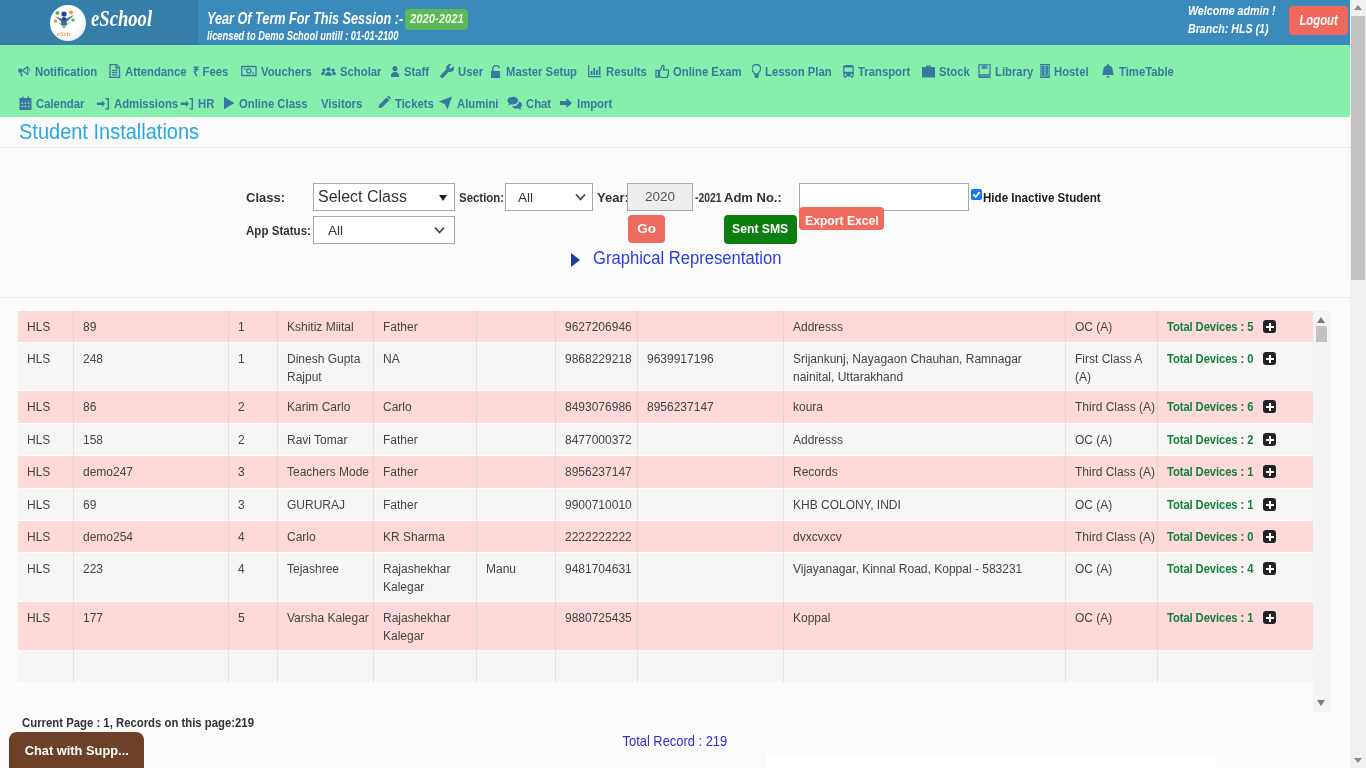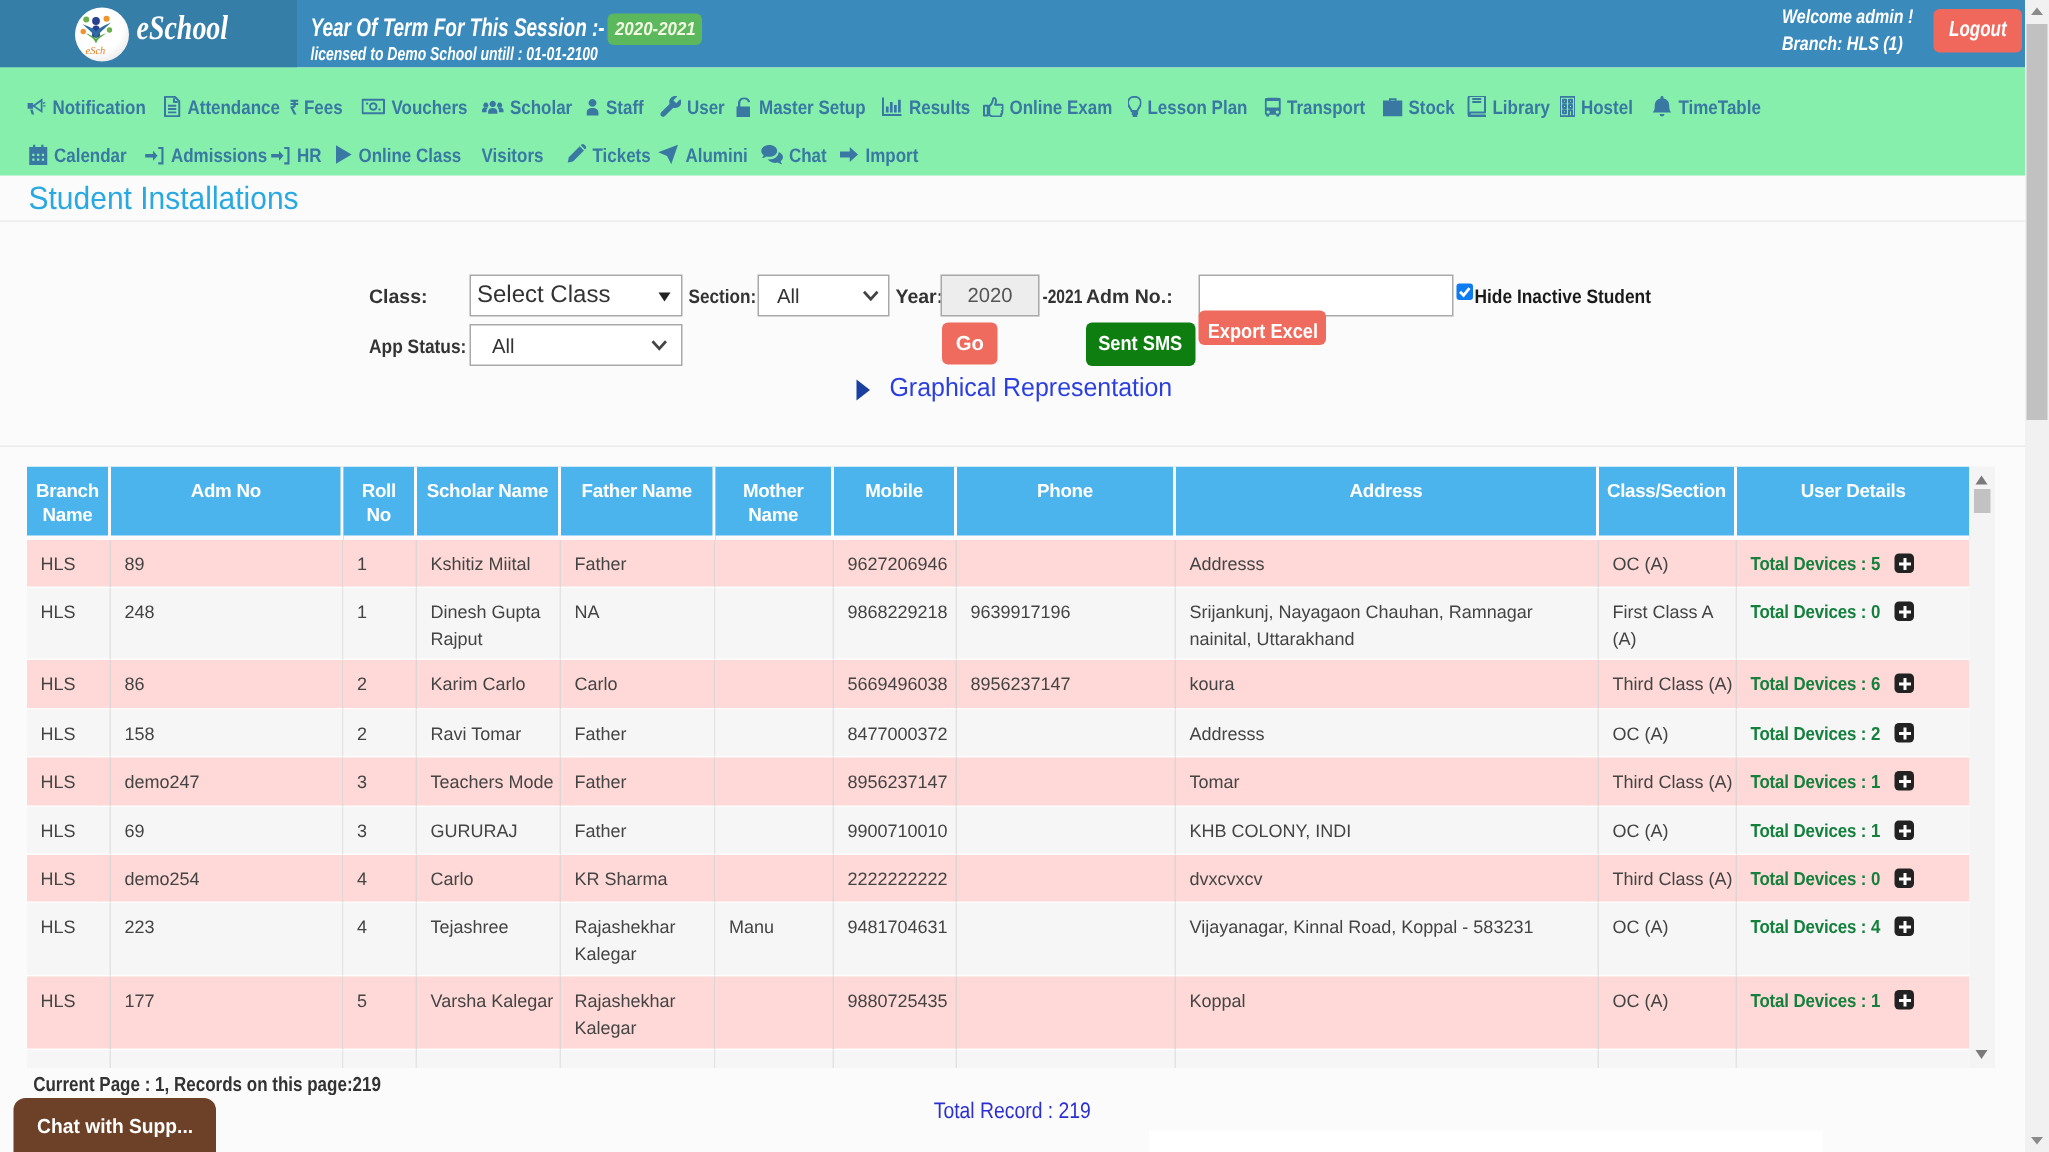--- a/index.html
+++ b/index.html
@@ -287,33 +287,20 @@
         <col style="width:96px">
         <col style="width:103px">
         <col style="width:79px">
         <col style="width:82px">
         <col style="width:146px">
         <col style="width:282px">
         <col style="width:92px">
         <col style="width:155px">
       </colgroup>
 <tbody>
-        <tr>
-          <th>Branch<br>Name</th>
-          <th>Adm No</th>
-          <th>Roll<br>No</th>
-          <th>Scholar Name</th>
-          <th>Father Name</th>
-          <th>Mother<br>Name</th>
-          <th>Mobile</th>
-          <th>Phone</th>
-          <th>Address</th>
-          <th>Class/Section</th>
-          <th>User Details</th>
-        </tr>
 <tr class="p" style="height:32px">
           <td>HLS</td>
           <td>89</td>
           <td>1</td>
           <td>Kshitiz Miital</td>
           <td>Father</td>
           <td></td>
           <td>9627206946</td>
           <td></td>
           <td>Addresss</td>
@@ -333,21 +320,21 @@
           <td>First Class A<br>(A)</td>
           <td class="tdev"><span class="t">Total Devices : 0</span><span class="plus"></span></td>
         </tr>
 <tr class="p" style="height:33px">
           <td>HLS</td>
           <td>86</td>
           <td>2</td>
           <td>Karim Carlo</td>
           <td>Carlo</td>
           <td></td>
-          <td>5669496038</td>
+          <td>8493076986</td>
           <td>8956237147</td>
           <td>koura</td>
           <td>Third Class (A)</td>
           <td class="tdev"><span class="t">Total Devices : 6</span><span class="plus"></span></td>
         </tr>
 <tr class="w" style="height:32px">
           <td>HLS</td>
           <td>158</td>
           <td>2</td>
           <td>Ravi Tomar</td>
@@ -361,21 +348,21 @@
         </tr>
 <tr class="p" style="height:33px">
           <td>HLS</td>
           <td>demo247</td>
           <td>3</td>
           <td>Teachers Mode</td>
           <td>Father</td>
           <td></td>
           <td>8956237147</td>
           <td></td>
-          <td>Tomar</td>
+          <td>Records</td>
           <td>Third Class (A)</td>
           <td class="tdev"><span class="t">Total Devices : 1</span><span class="plus"></span></td>
         </tr>
 <tr class="w" style="height:32px">
           <td>HLS</td>
           <td>69</td>
           <td>3</td>
           <td>GURURAJ</td>
           <td>Father</td>
           <td></td>

